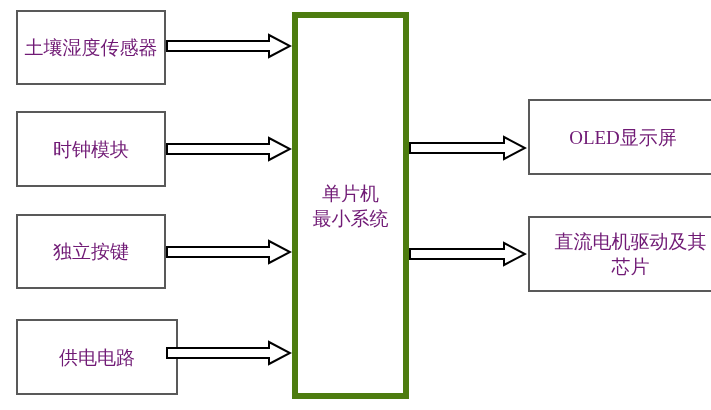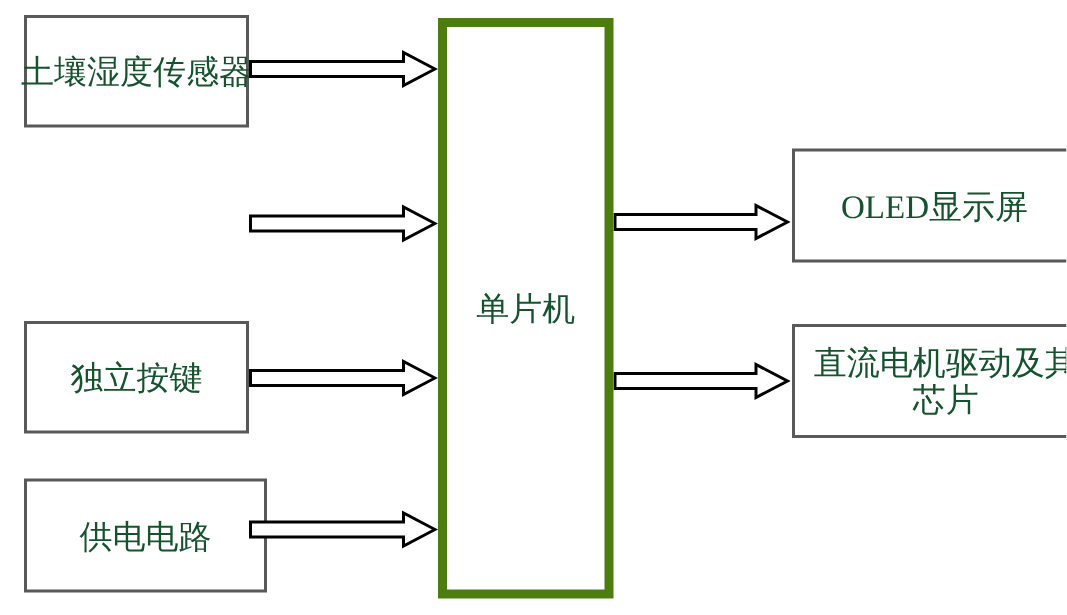--- a/index.html
+++ b/index.html
@@ -15,50 +15,54 @@
     overflow: hidden;
   }
   .block {
     position: absolute;
     background: #ffffff;
     display: flex;
     flex-direction: column;
     align-items: center;
     justify-content: center;
     text-align: right;
-    color: #14532d;
-    font-size: 22px;
+    color: #701a75;
+    font-size: 19px;
     line-height: 25px;
     white-space: nowrap;
   }
   .block.outer { border: 2px solid #595959; }
   .block.core  { border: 6px solid #4d7c0f; }
   .arrow { position: absolute; display: block; }
   .arrow polygon { fill: #ffffff; stroke: #000000; stroke-width: 2; stroke-linejoin: miter; }
 </style>
 </head>
 <body>
 
 <div class="canvas">
 
   <div class="block outer" style="left:16px; top:10px; width:150px; height:75px;">
     <span>土壤湿度传感器</span>
   </div>
 
+  <div class="block outer" style="left:16px; top:111px; width:150px; height:76px;">
+    <span>时钟模块</span>
+  </div>
 
   <div class="block outer" style="left:16px; top:214px; width:150px; height:75px;">
     <span>独立按键</span>
   </div>
 
   <div class="block outer" style="left:16px; top:319px; width:162px; height:76px;">
     <span>供电电路</span>
   </div>
 
   <div class="block core" style="left:292px; top:12px; width:117px; height:387px;">
     <span>单片机</span>
+    <span>最小系统</span>
   </div>
 
   <div class="block outer" style="left:528px; top:99px; width:190px; height:76px;">
     <span>OLED显示屏</span>
   </div>
 
   <div class="block outer" style="left:528px; top:216px; width:205px; height:76px;">
     <span>直流电机驱动及其</span>
     <span>芯片</span>
   </div>

